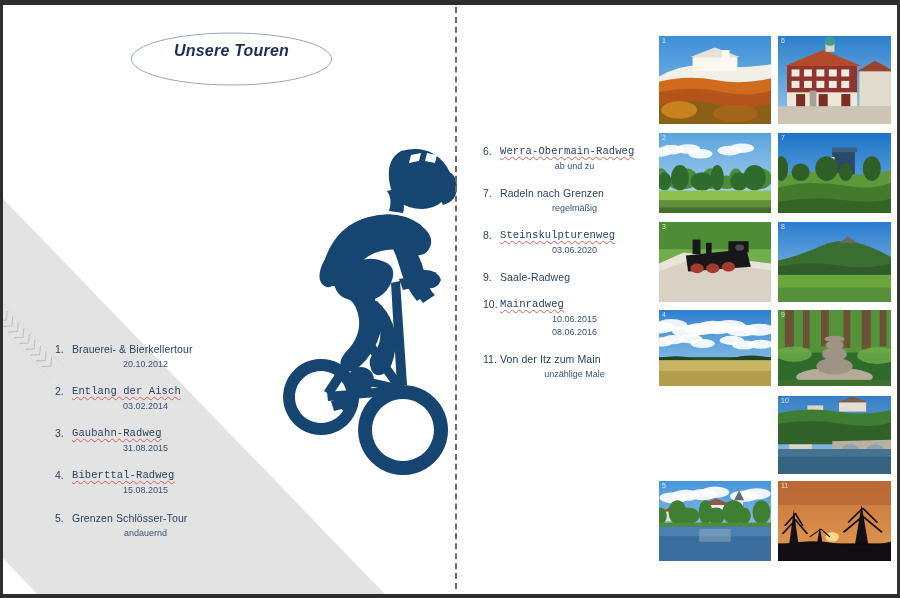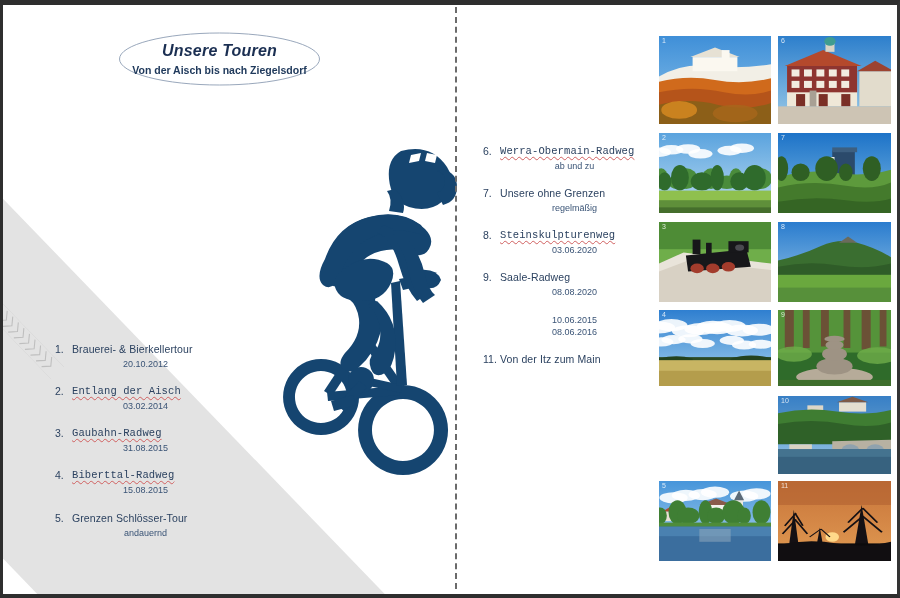--- a/index.html
+++ b/index.html
@@ -49,21 +49,21 @@
     height: 18px;
     transform: rotate(46deg);
     transform-origin: 0 0;
     z-index: 2;
     opacity: 0.85;
   }
 
   
   .title-wrap {
     position: absolute;
-    left: 114px;
+    left: 126px;
     top: 25px;
     width: 205px;
     height: 58px;
     z-index: 6;
     text-align: center;
   }
   .title-ellipse {
     position: absolute;
     left: 0; top: 0;
     width: 100%; height: 100%;
@@ -198,21 +198,20 @@
                  M480 2 L486 9 L480 16 M488 2 L494 9 L488 16 M496 2 L502 9 L496 16 M504 2 L510 9 L504 16" stroke="#b9b9b9" stroke-width="1.1" fill="none"></path>
         <path d="M0 0 L520 0 M0 18 L520 18" stroke="#cfcfcf" stroke-width="0.8" fill="none"></path>
       </svg>
     </div>
 
     <div class="title-wrap">
       <svg class="title-ellipse" viewBox="0 0 205 58">
         <ellipse cx="102.5" cy="29" rx="100" ry="26" fill="none" stroke="#8d9db3" stroke-width="0.9"></ellipse>
       </svg>
       <div class="title-main">Unsere Touren</div>
-      <div class="title-sub">Von der Aisch bis nach Ziegelsdorf</div>
     </div>
 
     <div class="cyclist">
       <svg viewBox="0 0 215 345" preserveAspectRatio="xMidYMid meet">
         <g fill="#154570">
 
           <path d="M60 226 a38 38 0 1 0 0.1 0 z M60 238 a26 26 0 1 1 -0.1 0 z"></path>
 
           <path d="M142 252 a45 45 0 1 0 0.1 0 z M142 266 a31 31 0 1 1 -0.1 0 z"></path>
 
@@ -316,54 +315,58 @@
             <span class="tour-num">6.</span>
             <span class="tour-name spell">Werra-Obermain-Radweg</span>
           </div>
           <div class="tour-dates">
             <div>ab und zu</div>
           </div>
         </div>
         <div class="tour-item">
           <div class="tour-line">
             <span class="tour-num">7.</span>
-            <span class="tour-name">Unsere ohne Grenzen</span>
+            <span class="tour-name">Radeln nach Grenzen</span>
           </div>
           <div class="tour-dates">
             <div>regelmäßig</div>
           </div>
         </div>
         <div class="tour-item">
           <div class="tour-line">
             <span class="tour-num">8.</span>
             <span class="tour-name spell">Steinskulpturenweg</span>
           </div>
           <div class="tour-dates">
             <div>03.06.2020</div>
           </div>
         </div>
         <div class="tour-item">
           <div class="tour-line">
             <span class="tour-num">9.</span>
             <span class="tour-name">Saale-Radweg</span>
           </div>
-          <div class="tour-dates">
-            <div>08.08.2020</div>
-          </div>
-        </div>
-        <div class="tour-item">
+        </div>
+        <div class="tour-item">
+          <div class="tour-line">
+            <span class="tour-num">10.</span>
+            <span class="tour-name spell">Mainradweg</span>
+          </div>
           <div class="tour-dates">
             <div>10.06.2015</div>
             <div>08.06.2016</div>
           </div>
         </div>
         <div class="tour-item">
           <div class="tour-line">
             <span class="tour-num">11.</span>
             <span class="tour-name">Von der Itz zum Main</span>
+          </div>
+          <div class="tour-dates">
+            <div>unzählige Male</div>
           </div>
         </div>
       </div>
 
     <div id="photo-grid">
         <div class="photo" title="Burg auf Huegel mit Herbstwald" style="left: 655px; top: 30px; width: 114px; height: 90px;">
           <svg viewBox="0 0 100 100" preserveAspectRatio="none">
             <defs>
               <linearGradient id="g1" x1="0" y1="0" x2="0" y2="1">
                 <stop offset="0" stop-color="#3f8fd8"></stop>

